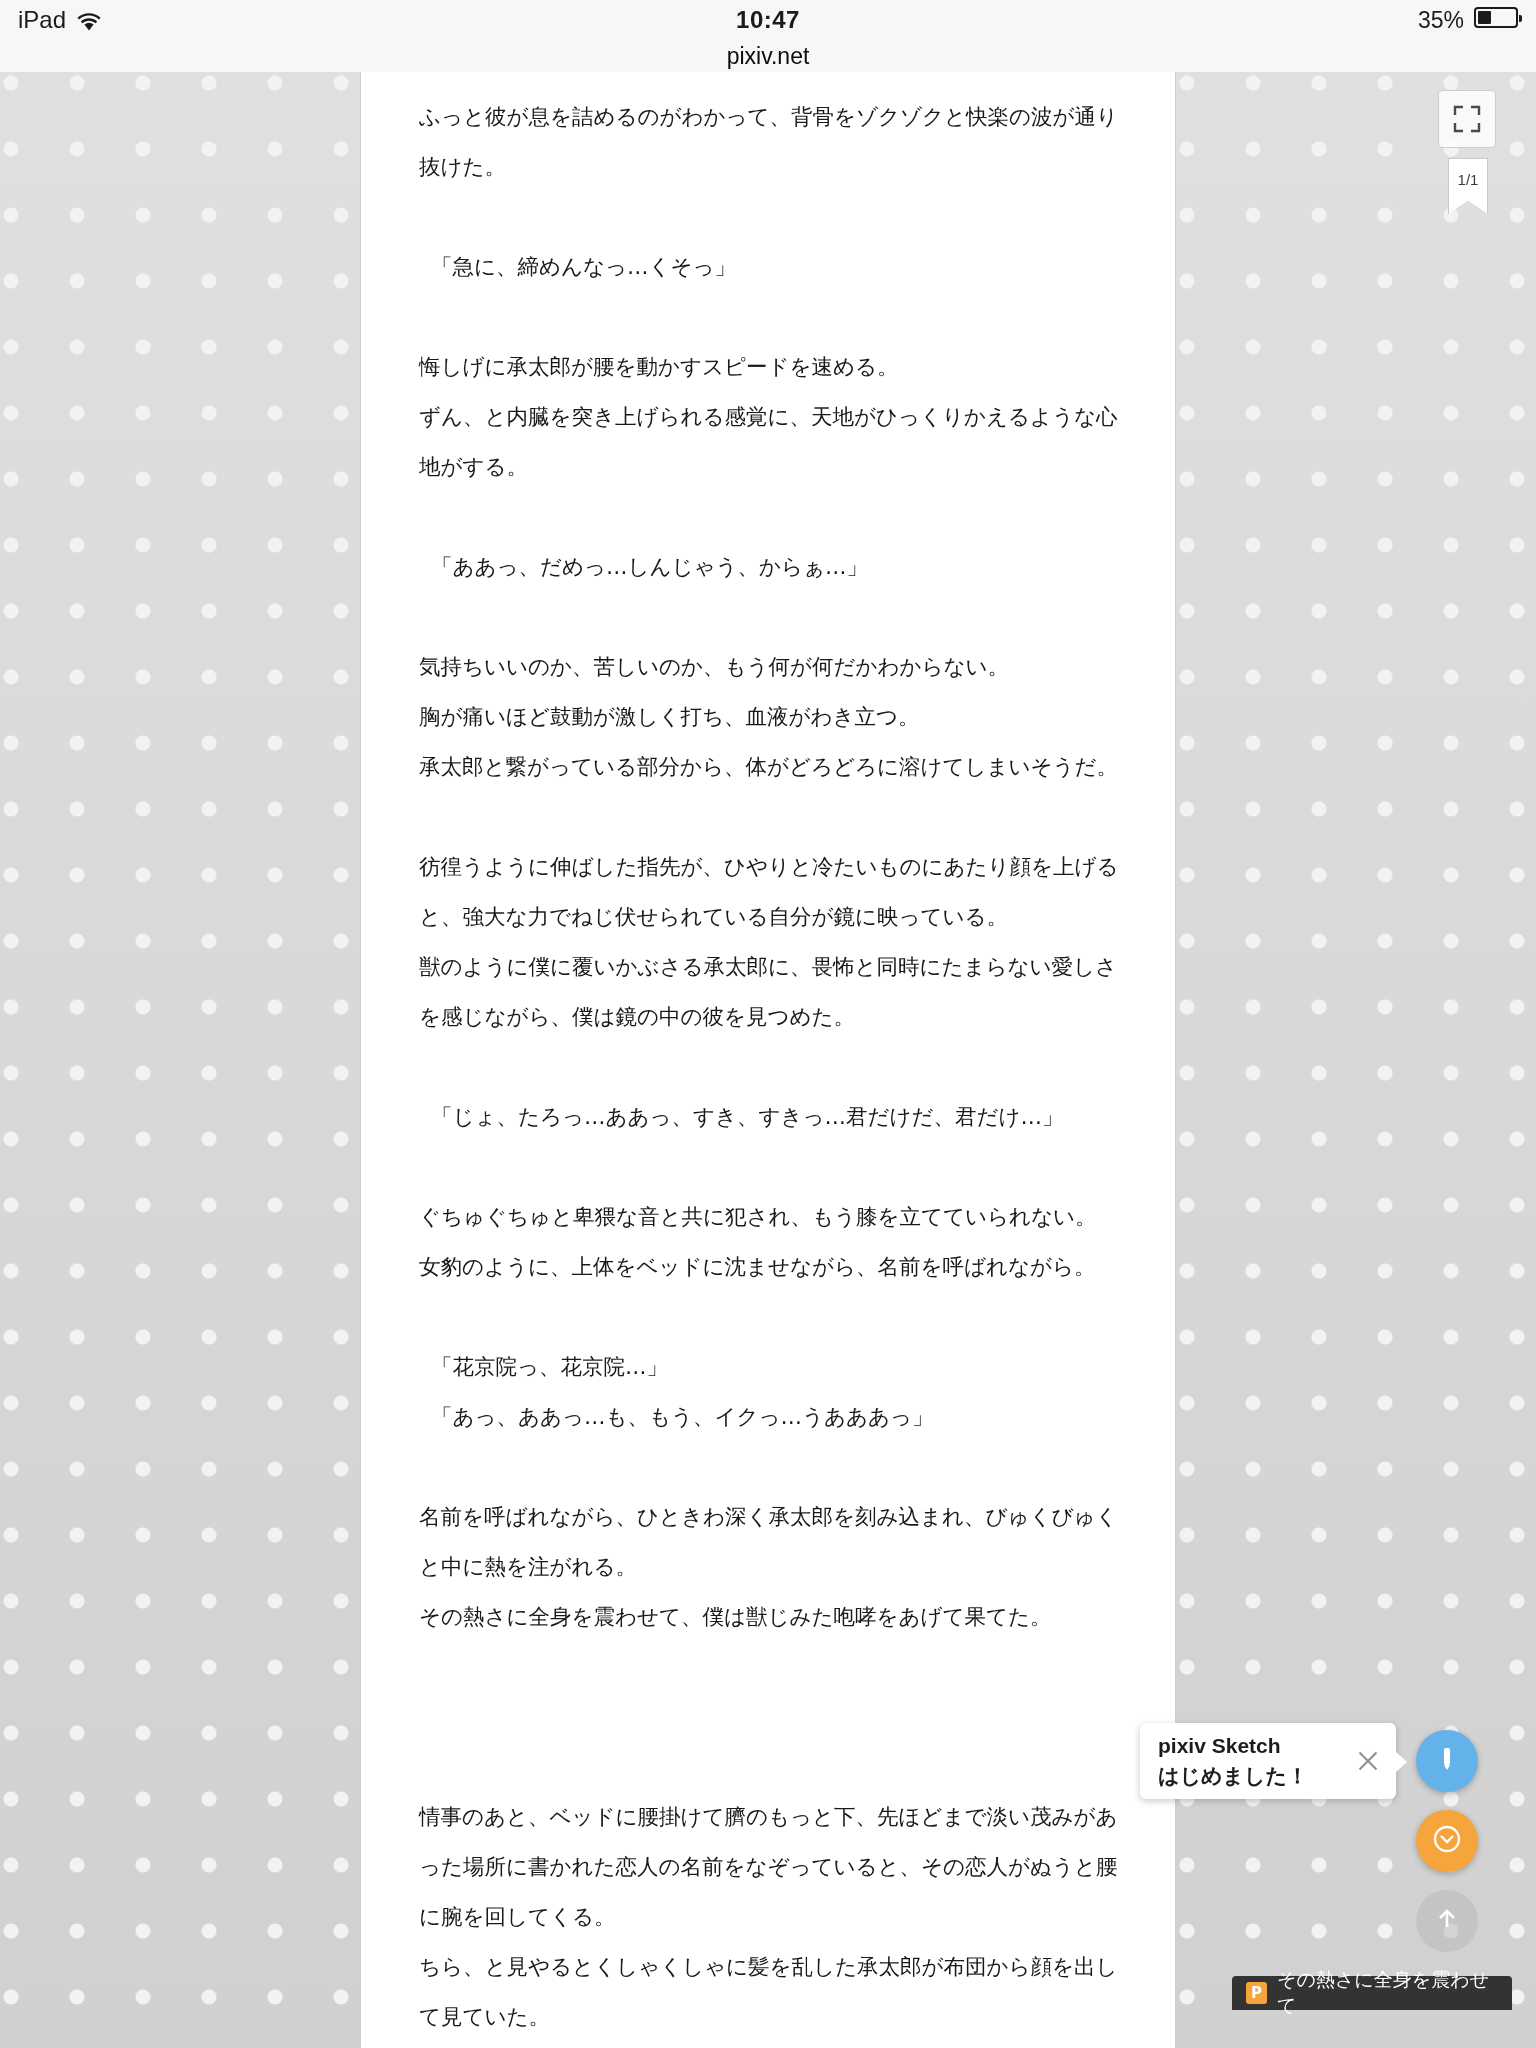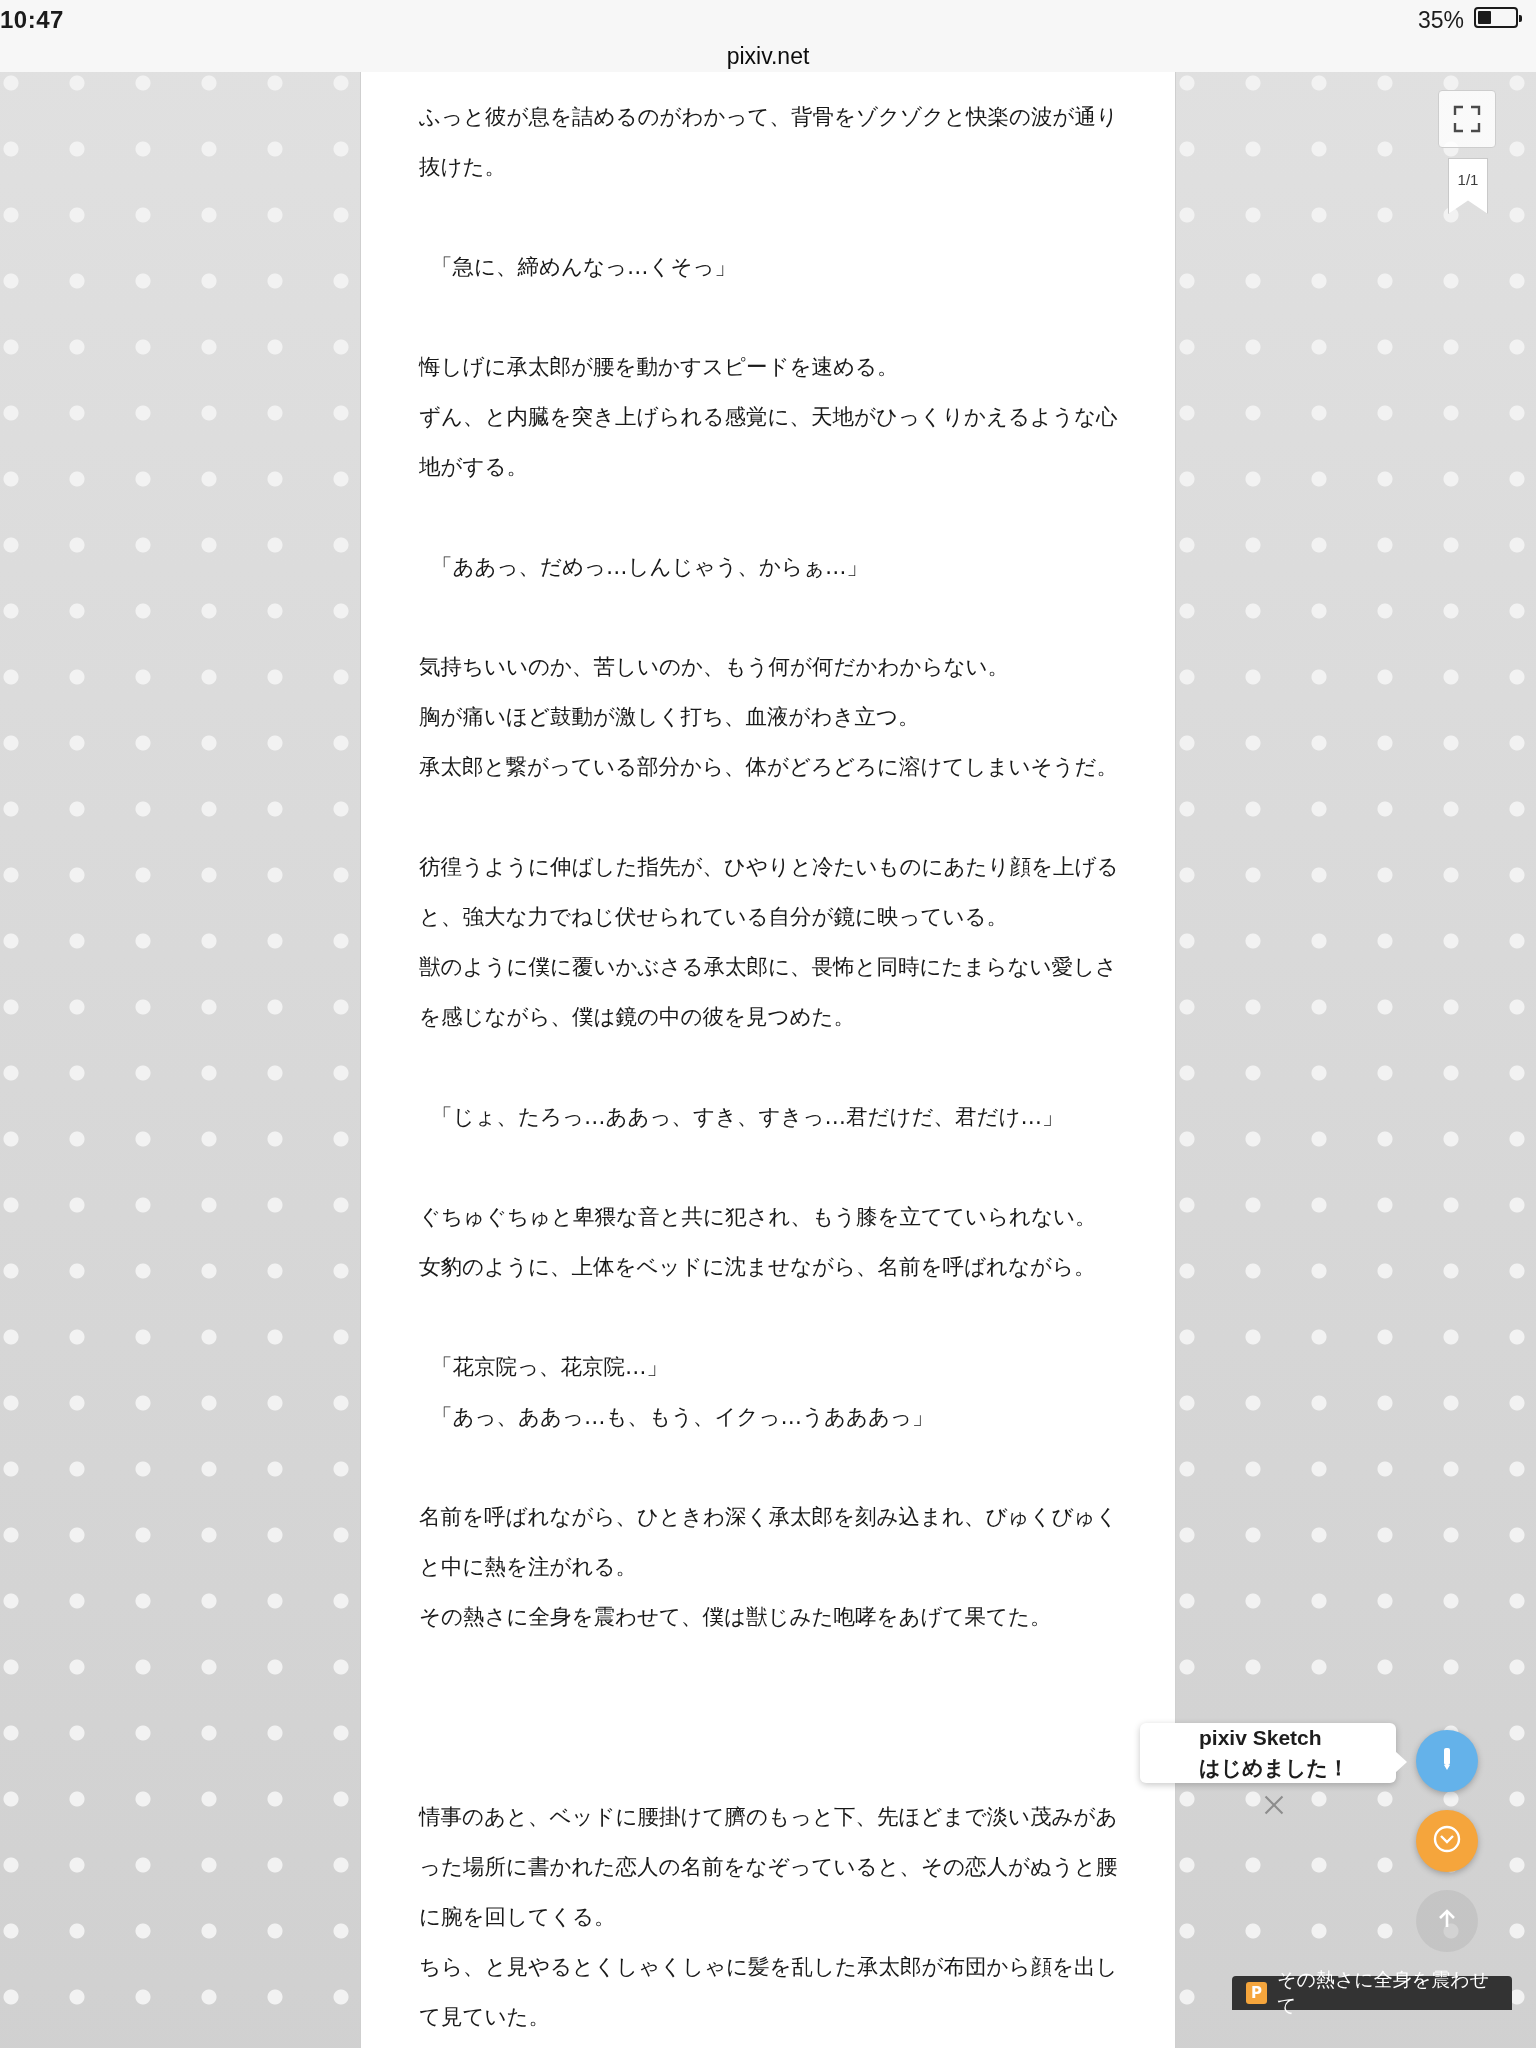--- a/index.html
+++ b/index.html
@@ -172,29 +172,28 @@
     line-height: 42px;
     clip-path: polygon(0 0, 100% 0, 100% 100%, 50% 76%, 0 100%);
   }
 
   
   .toast {
     position: absolute;
     left: 1140px;
     top: 1651px;
     width: 256px;
-    height: 60px;
+    height: 76px;
     background: #ffffff;
     border-radius: 6px;
     box-shadow: 0 2px 7px rgba(0,0,0,0.22);
     display: flex;
     align-items: center;
     box-sizing: border-box;
     padding: 0 6px 0 18px;
-    flex-direction: column;
   }
   .toast::after {
     content: "";
     position: absolute;
     right: -11px;
     top: 28px;
     width: 0; height: 0;
     border-top: 11px solid transparent;
     border-bottom: 11px solid transparent;
     border-left: 12px solid #ffffff;
@@ -267,20 +266,30 @@
     font-size: 15px;
     font-weight: bold;
     line-height: 22px;
     text-align: center;
   }
 </style>
 </head>
 <body>
 
 <div class="statusbar">
+  <div class="status-left">
+    <span>iPad</span>
+    <span class="wifi-icon">
+      <svg width="26" height="20" viewBox="0 0 26 20">
+        <path d="M13 18.5 L8.4 12.6 A7.6 7.6 0 0 1 17.6 12.6 Z" fill="#1b1b1b"></path>
+        <path d="M2.2 6.6 A16 16 0 0 1 23.8 6.6" stroke="#1b1b1b" stroke-width="2.4" fill="none"></path>
+        <path d="M5.6 10.4 A11 11 0 0 1 20.4 10.4" stroke="#1b1b1b" stroke-width="2.4" fill="none"></path>
+      </svg>
+    </span>
+  </div>
   <div class="status-center">10:47</div>
   <div class="status-right">
     <span>35%</span>
     <span class="battery">
         <span class="lvl"></span>
       </span>
   </div>
 </div>
 
 <div class="urlbar">

